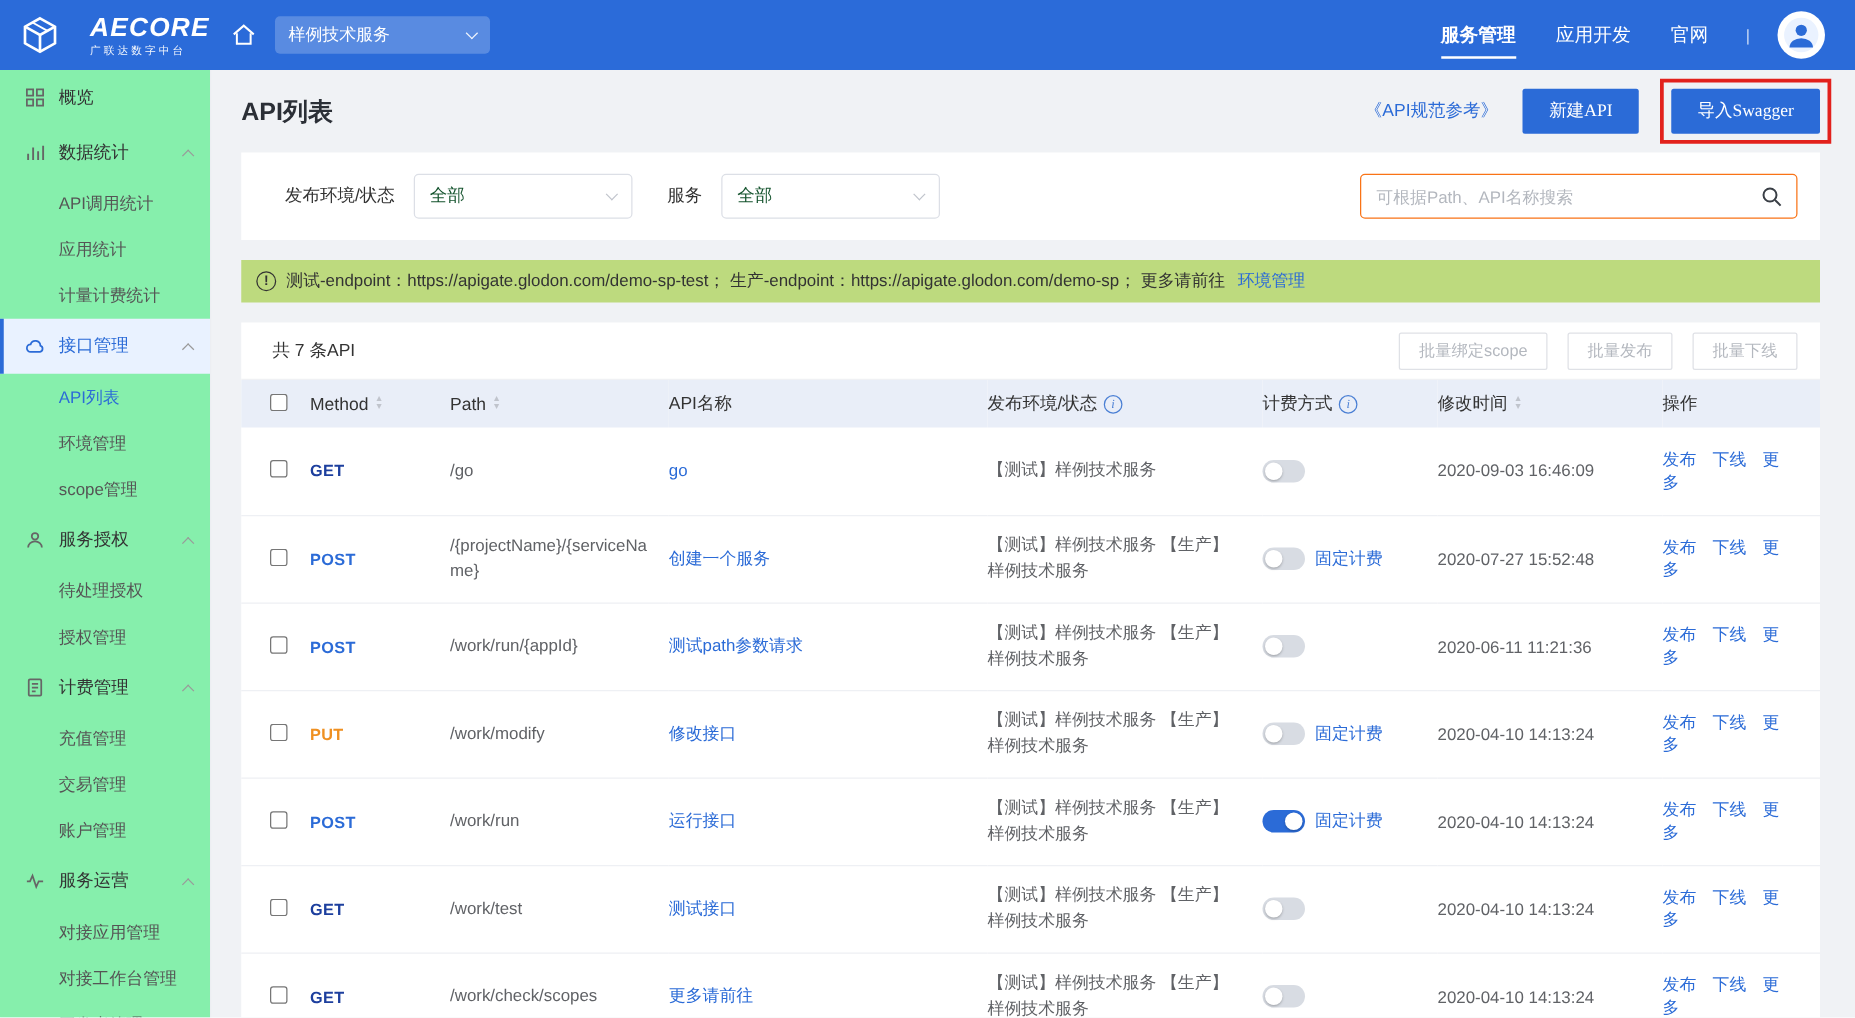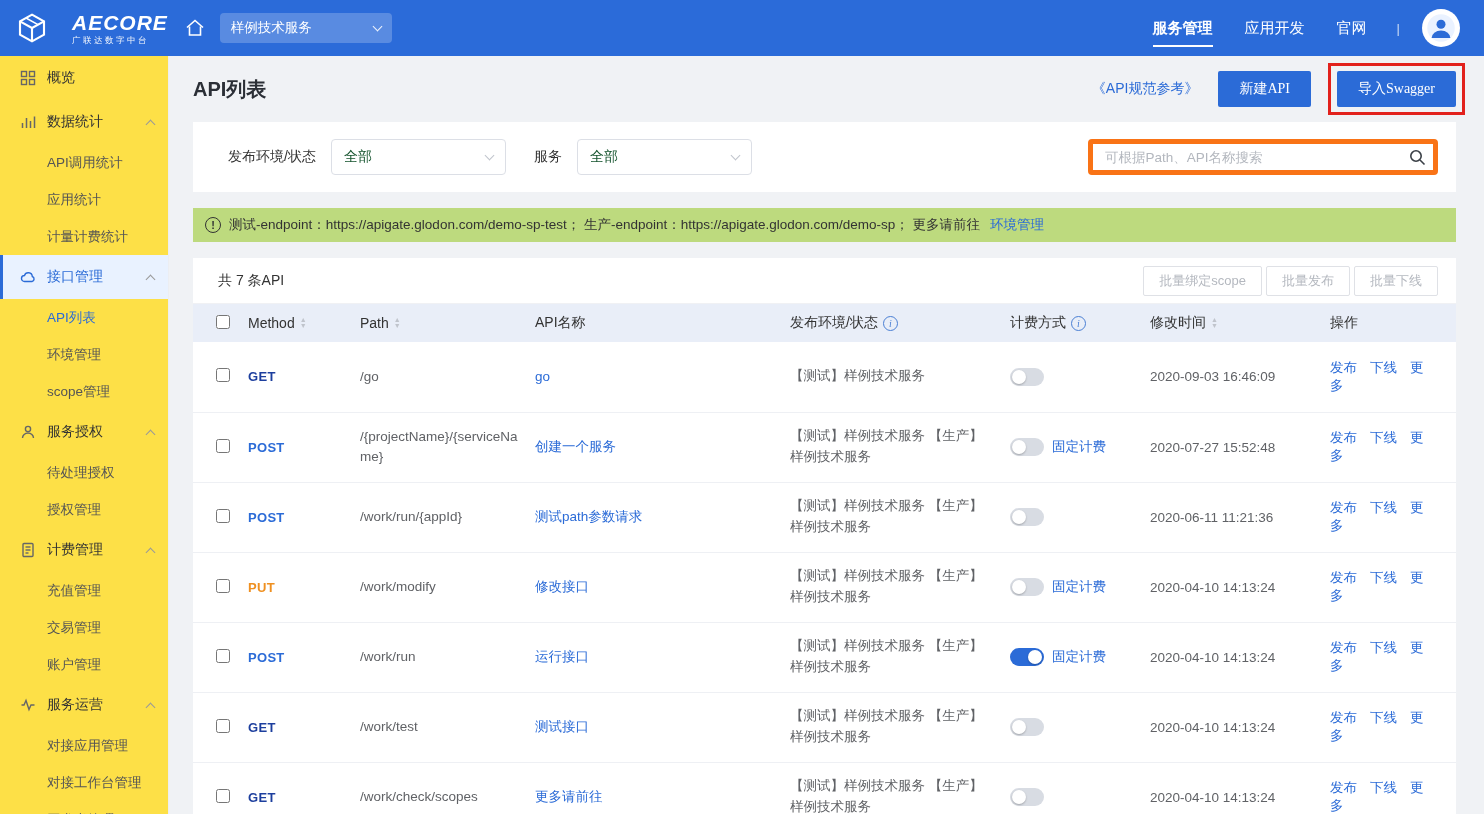--- a/index.html
+++ b/index.html
@@ -20,21 +20,21 @@
   .top-spacer{flex:1}
   .top-nav{display:flex;align-items:flex-end;gap:32px;font-size:15px}
   .top-nav-item{height:56px;display:flex;align-items:center;cursor:pointer;position:relative}
   .top-nav-item.active{font-weight:bold}
   .top-nav-item.active::after{content:'';position:absolute;left:0;right:0;bottom:9px;height:2px;background:#fff}
   .top-divider{opacity:.75;margin-left:30px;font-size:13px}
   .avatar{margin-left:22px;width:38px;height:38px;border-radius:50%;background:#fff;display:flex;align-items:center;justify-content:center;cursor:pointer;overflow:hidden}
 
   
   .app{display:flex;height:758px}
-  .sidebar{width:168px;background:#fde047;flex-shrink:0;overflow:hidden;box-shadow:1px 0 0 #eceef2}
+  .sidebar{width:168px;background:#86efac;flex-shrink:0;overflow:hidden;box-shadow:1px 0 0 #eceef2}
   .main{flex:1;padding:0 28px 0 25px;overflow:hidden}
 
   
   .side-item{height:44px;display:flex;align-items:center;padding:0 14px 0 20px;cursor:pointer;font-size:14px;color:#333}
   .side-item .s-icon{width:18px;margin-right:9px;display:flex;color:#666}
   .side-item.active{background:#e9f2ff;color:#2b6bd7;border-left:3px solid #2b6bd7;padding-left:17px}
   .side-item.active .s-icon{color:#2b6bd7}
   .caret-up{width:7px;height:7px;border-right:1.3px solid #999;border-bottom:1.3px solid #999;display:inline-block;transform:rotate(-135deg);margin-left:auto;margin-top:5px}
   .side-sub{height:37px;display:flex;align-items:center;padding-left:47px;font-size:13.5px;color:#555;cursor:pointer}
   .side-sub.active{color:#2b6bd7}
@@ -48,34 +48,34 @@
   .import-wrap{position:relative;margin-left:6px}
   .red-box{position:absolute;left:-9px;right:-9px;top:-8px;bottom:-8px;border:3px solid #e2211c;pointer-events:none}
 
   
   .filter-card{background:#fff;height:70px;display:flex;align-items:center;padding:0 18px 0 35px;margin-bottom:16px}
   .f-label{font-size:14px;color:#333;margin-right:15px;white-space:nowrap}
   .f-label.second{margin-left:28px}
   .select{width:175px;height:36px;border:1px solid #dcdfe6;border-radius:4px;display:flex;align-items:center;padding:0 12px;color:#14532d;font-size:14px;cursor:pointer;background:#fff}
   .select .chev{margin-left:auto;color:#c0c4cc}
   .search-wrap{margin-left:auto;position:relative;width:350px}
-  .search-input{width:100%;height:36px;border:5px solid #f97316;border-radius:4px;padding:0 42px 0 12px;font-size:13.5px;color:#1d4ed8;outline:none;font-family:inherit;background:#fff}
+  .search-input{width:100%;height:36px;border:1px solid #f97316;border-radius:4px;padding:0 42px 0 12px;font-size:13.5px;color:#1d4ed8;outline:none;font-family:inherit;background:#fff}
   .search-input::placeholder{color:#b3b7be}
   .search-icon{position:absolute;right:11px;top:8px;color:#3a3f46;cursor:pointer;display:flex}
 
   
   .banner{height:34px;background:#bdda7e;display:flex;align-items:center;padding:0 12px;font-size:13.5px;color:#333;margin-bottom:16px;gap:8px;white-space:nowrap}
   .bang-i{width:16px;height:16px;border:1.3px solid #333;border-radius:50%;display:inline-flex;align-items:center;justify-content:center;font-size:11px;font-weight:bold;flex-shrink:0}
   .banner a{color:#2b6bd7;cursor:pointer;margin-left:2px}
 
   
   .table-card{background:#fff}
   .table-toolbar{height:46px;display:flex;align-items:center;padding:0 18px 0 25px;border-bottom:1px solid #f0f1f4}
   .count{font-size:14px;color:#333}
-  .bulk{margin-left:auto;display:flex;gap:4px}
+  .bulk{margin-left:auto;display:flex;gap:16px}
   .bulk-btn{height:30px;padding:0 15px;background:#fff;border:1px solid #dfe1e6;border-radius:2px;color:#b4b8bf;font-size:13px;cursor:pointer;font-family:inherit}
 
   table{width:100%;border-collapse:collapse;table-layout:fixed}
   thead tr{background:#e9eef8;height:38px}
   th{font-weight:normal;text-align:left;font-size:14px;color:#333;padding-right:8px}
   .th-inner{display:flex;align-items:center;gap:5px}
   .c-check{width:55px;padding-left:23px}
   td{border-bottom:1px solid #eef0f4;height:70px;padding-right:14px;font-size:13.5px;color:#606266;vertical-align:middle}
   td.c-check,th.c-check{padding-right:0}
   input[type=checkbox]{width:14px;height:14px;cursor:pointer}

